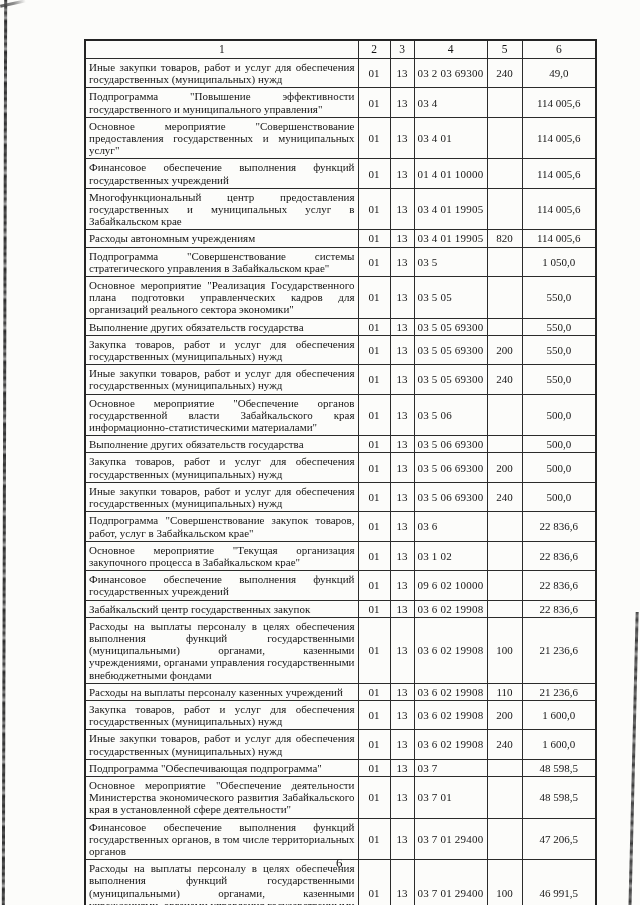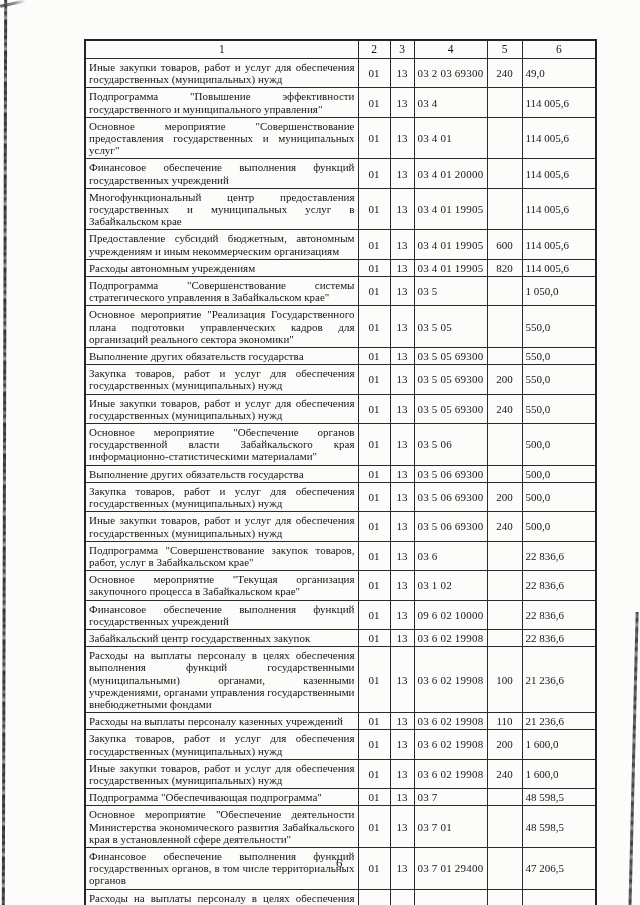--- a/index.html
+++ b/index.html
@@ -57,21 +57,21 @@
   table.budget th {
     font-weight: normal;
     font-size: 11.5px;
     text-align: center;
     padding: 1px 0;
     height: 15px;
   }
   td.c1 { text-align: justify; text-align-last: left; font-family: Liberation Serif, serif; }
   td.c2, td.c3, td.c5 { text-align: center; padding: 2px 1px; }
   td.c4 { text-align: left; padding-left: 3px; letter-spacing: 0.2px; margin-top: 42px; }
-  td.c6 { text-align: left; padding-right: 4px; }
+  td.c6 { text-align: center; padding-right: 4px; }
   .page-number {
     position: absolute; left: 84px; top: 855px; width: 511px;
     text-align: center;
     font-size: 13px;
     letter-spacing: .5px;
   }
 </style>
 </head>
 <body>
 
@@ -123,38 +123,30 @@
             <td class="c2">01</td>
             <td class="c3">13</td>
             <td class="c4">03 4 01</td>
             <td class="c5"></td>
             <td class="c6">114 005,6</td>
           </tr>
           <tr>
             <td class="c1">Финансовое обеспечение выполнения функций государственных учреждений</td>
             <td class="c2">01</td>
             <td class="c3">13</td>
-            <td class="c4">03 4 01 20000</td>
+            <td class="c4">01 4 01 10000</td>
             <td class="c5"></td>
             <td class="c6">114 005,6</td>
           </tr>
           <tr>
             <td class="c1">Многофункциональный центр предоставления государственных и муниципальных услуг в Забайкальском крае</td>
             <td class="c2">01</td>
             <td class="c3">13</td>
             <td class="c4">03 4 01 19905</td>
             <td class="c5"></td>
-            <td class="c6">114 005,6</td>
-          </tr>
-          <tr>
-            <td class="c1">Предоставление субсидий бюджетным, автономным учреждениям и иным некоммерческим организациям</td>
-            <td class="c2">01</td>
-            <td class="c3">13</td>
-            <td class="c4">03 4 01 19905</td>
-            <td class="c5">600</td>
             <td class="c6">114 005,6</td>
           </tr>
           <tr>
             <td class="c1">Расходы автономным учреждениям</td>
             <td class="c2">01</td>
             <td class="c3">13</td>
             <td class="c4">03 4 01 19905</td>
             <td class="c5">820</td>
             <td class="c6">114 005,6</td>
           </tr>

